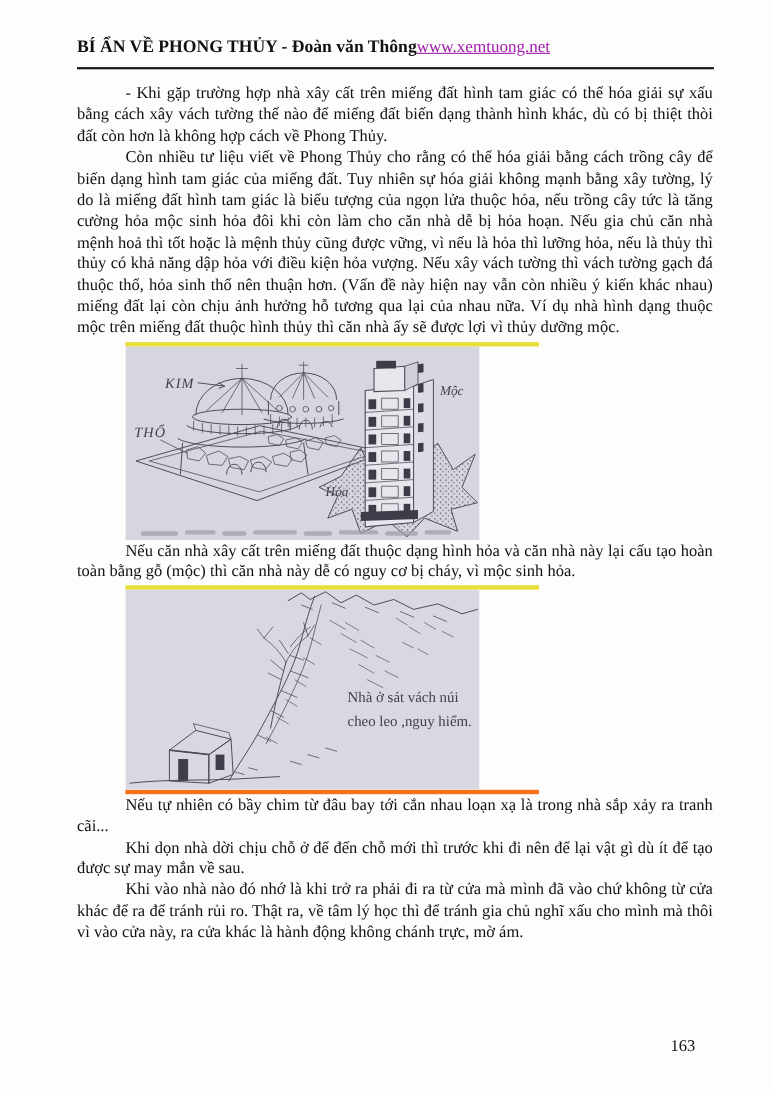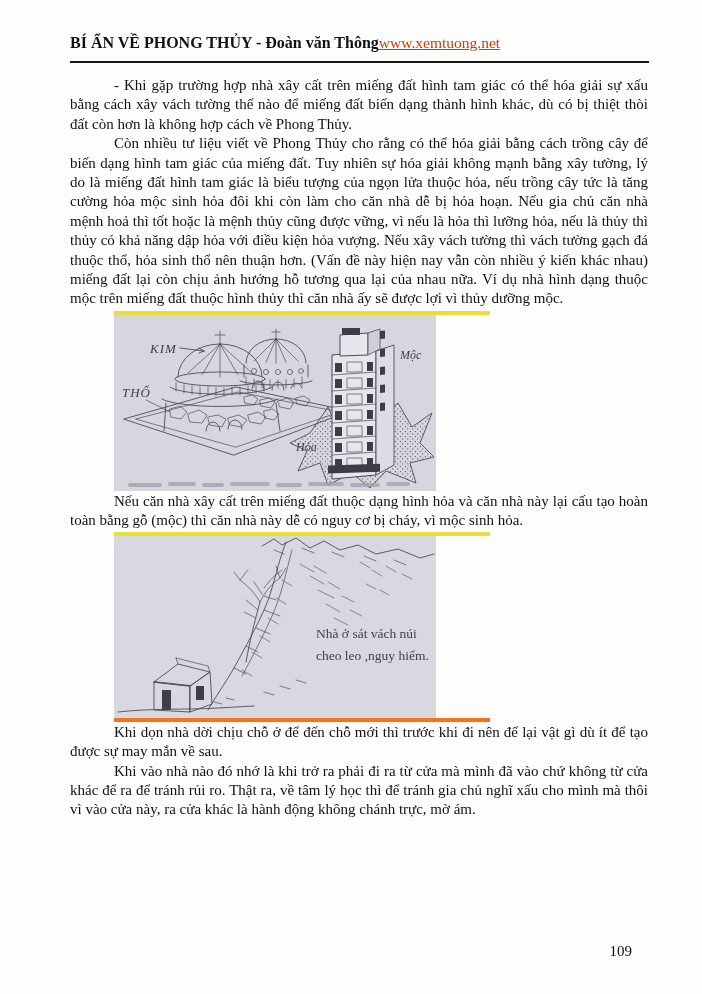--- a/index.html
+++ b/index.html
@@ -7,21 +7,21 @@
     position:relative; width:702px; height:994px; margin:0 auto;
     background:#fdfdfc; color:#111;
     font-family:"Liberation Serif","DejaVu Serif",serif;
     overflow:hidden; box-sizing:border-box;
   }
   .hdr{
     display:flex; justify-content:flex-start; align-items:baseline;
     margin:34px 54px 0 70px;
   }
   .hdr .title{ font-weight:bold; font-size:16px; white-space:nowrap; }
-  .hdr a{ color:#c2410c; font-size:15.5px; text-decoration:underline; cursor:pointer; }
+  .hdr a{ color:#a21caf; font-size:15.5px; text-decoration:underline; cursor:pointer; }
   .rule{ border:none; border-top:2px solid #161616; margin:9px 53px 0 70px; }
   .content{
     margin:13px 54px 0 70px;
     font-size:15px; line-height:19.4px; text-align:justify;
   }
   .content p{ margin:0; text-indent:44px; }
   figure{ margin:2px 0 1px 44px; width:376px; padding:0; }
   .figbox{ display:block; }
   .fig1{ border-top:4px solid #eadf39; }
   .fig2{ border-top:4px solid #eadf39; border-bottom:4px solid #f97316; margin-top:1px; }
@@ -187,18 +187,19 @@
         <path class="skt" d="M64,128 L62,122 M96,136 L94,130 M62,122 L94,130"></path>
 
         <path class="sk" d="M4,176 C40,172 70,174 104,172 L140,170"></path>
         <path class="skt" d="M100,166 l8,2 M112,162 l8,2 M150,156 l10,3 M166,150 l10,3 M182,144 l10,3"></path>
 
         <text class="lbl" x="202" y="102" font-size="13.5">Nhà ở sát vách núi</text>
         <text class="lbl" x="202" y="124" font-size="13.5">cheo leo ,nguy hiểm.</text>
       </svg>
     </figure>
 
+    <p>Nếu tự nhiên có bầy chim từ đâu bay tới cắn nhau loạn xạ là trong nhà sắp xảy ra tranh cãi...</p>
     <p>Khi dọn nhà dời chịu chỗ ở để đến chỗ mới thì trước khi đi nên để lại vật gì dù ít để tạo được sự may mắn về sau.</p>
     <p>Khi vào nhà nào đó nhớ là khi trở ra phải đi ra từ cửa mà mình đã vào chứ không từ cửa khác để ra để tránh rủi ro. Thật ra, về tâm lý học thì để tránh gia chủ nghĩ xấu cho mình mà thôi vì vào cửa này, ra cửa khác là hành động không chánh trực, mờ ám.</p>
   </div>
 
-  <div class="pagenum">109</div>
+  <div class="pagenum">163</div>
 </div>
 
 </body></html>

